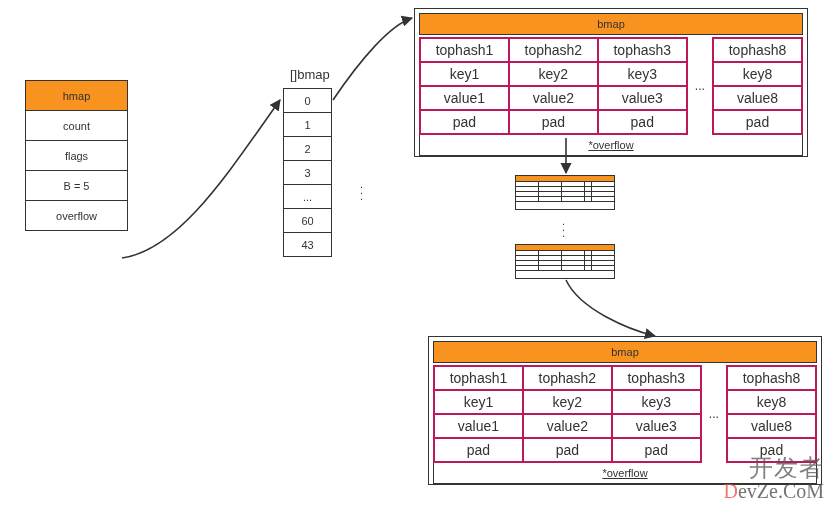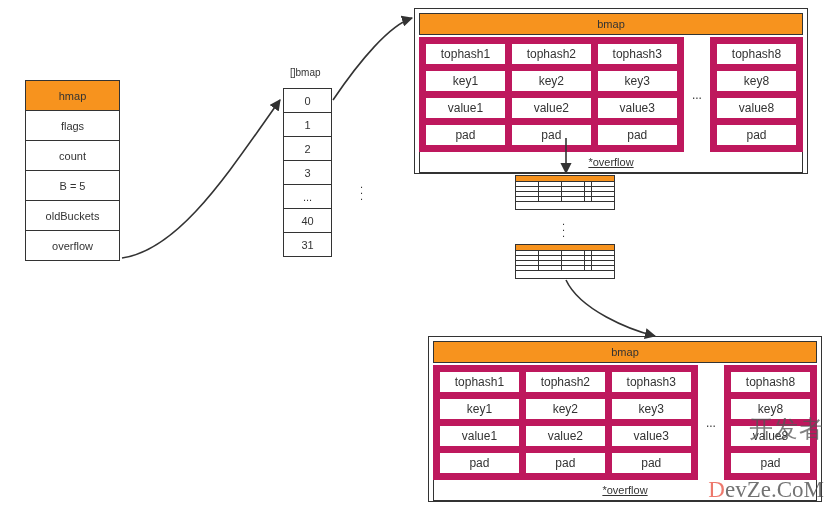--- a/index.html
+++ b/index.html
@@ -16,42 +16,42 @@
   }
   .abs { position: absolute; }
   .tbl { border-collapse: collapse; }
   .tbl td {
     border: 1px solid #333;
     padding: 5px 8px;
     text-align: center;
     background: #fff;
   }
   .tbl td.hdr { background: #f7931e; color: #333; font-weight: 500; }
-  .hmap-tbl td { width: 94px; height: 30px; }
+  .hmap-tbl td { width: 102px; height: 30px; }
   .bucket-tbl td { width: 48px; height: 24px; }
-  .lbl { font-size: 10px; color: #333; }
+  .lbl { font-size: 13px; color: #333; }
 
   .bmap-box {
     border: 1px solid #333;
     padding: 4px 4px 0 4px;
     background: #fff;
   }
   .bmap-hdr {
     background: #f7931e;
     border: 1px solid #333;
     text-align: center;
     padding: 4px 4px;
     margin-bottom: 2px;
   }
   .bmap-tbl { border-collapse: collapse; width: 100%; }
   .bmap-tbl td {
-    border: 7px solid #be185d;
+    border: 2px solid #be185d;
     padding: 3px 4px;
     text-align: center;
-    font-size: 12px;
+    font-size: 14px;
     height: 18px;
   }
   .bmap-tbl td.dots { border: none; font-size: 12px; }
   .overflow-row { border: 1px solid #333; border-top: none; text-align: center; padding: 4px 0; font-size: 11px; text-decoration: underline; }
 
   .mini-bmap {
     width: 100px;
     border: 1px solid #333;
   }
   .mini-bmap .mh { height: 6px; background: #f7931e; border-bottom: 1px solid #333; }
@@ -70,46 +70,43 @@
   .watermark {
     position: absolute;
     right: 12px;
     bottom: 8px;
     font-family: Georgia, serif;
     text-align: right;
     line-height: 1.05;
     opacity: 0.75;
   }
   .watermark .w1 { font-size: 24px; color: #555; letter-spacing: 1px; }
-  .watermark .w2 { font-size: 23px; margin-top: 36px; }
+  .watermark .w2 { font-size: 20px; }
   .watermark .w2 .d { color: #e74c3c; }
   .watermark .w2 .rest { color: #444; }
   .vdot-block { display:flex; flex-direction:column; align-items:center; }
   .vdot-block span { height:6px; }
 </style>
 </head>
 <body>
 
 <div class="abs" style="left:25px; top:80px;">
   <table class="tbl hmap-tbl">
     <tbody>
         <tr>
           <td class="hdr">hmap</td>
         </tr>
     <tr>
+          <td>count</td>
+        </tr>
+    <tr>
           <td>flags</td>
         </tr>
     <tr>
-          <td>count</td>
-        </tr>
-    <tr>
           <td>B = 5</td>
-        </tr>
-    <tr>
-          <td>oldBuckets</td>
         </tr>
     <tr>
           <td>overflow</td>
         </tr>
   </tbody>
     </table>
 </div>
 
 <div class="abs lbl" style="left:290px; top:67px;">[]bmap</div>
 
@@ -125,24 +122,24 @@
     <tr>
           <td>2</td>
         </tr>
     <tr>
           <td>3</td>
         </tr>
     <tr>
           <td>...</td>
         </tr>
     <tr>
-          <td>40</td>
-        </tr>
-    <tr>
-          <td>31</td>
+          <td>60</td>
+        </tr>
+    <tr>
+          <td>43</td>
         </tr>
   </tbody>
     </table>
 </div>
 
 <div class="abs vdot-block" style="left:360px; top:178px;">
   <span>.</span>
   <span>.</span>
   <span>.</span>
 </div>

